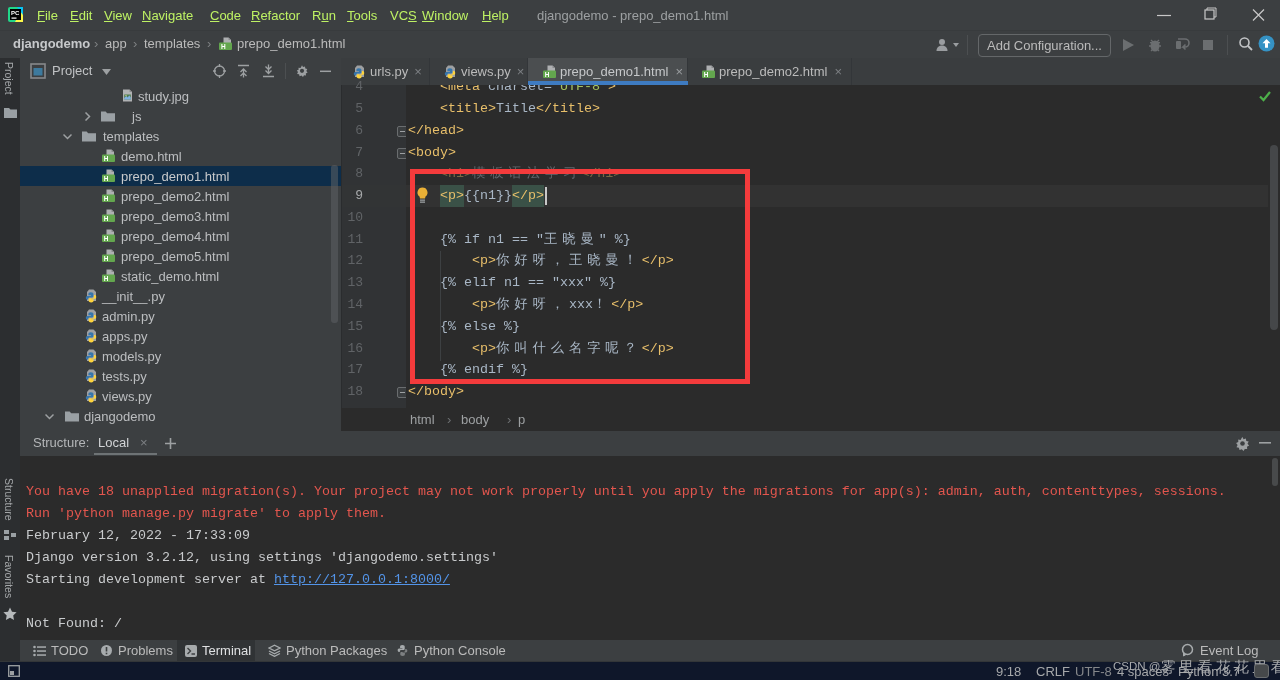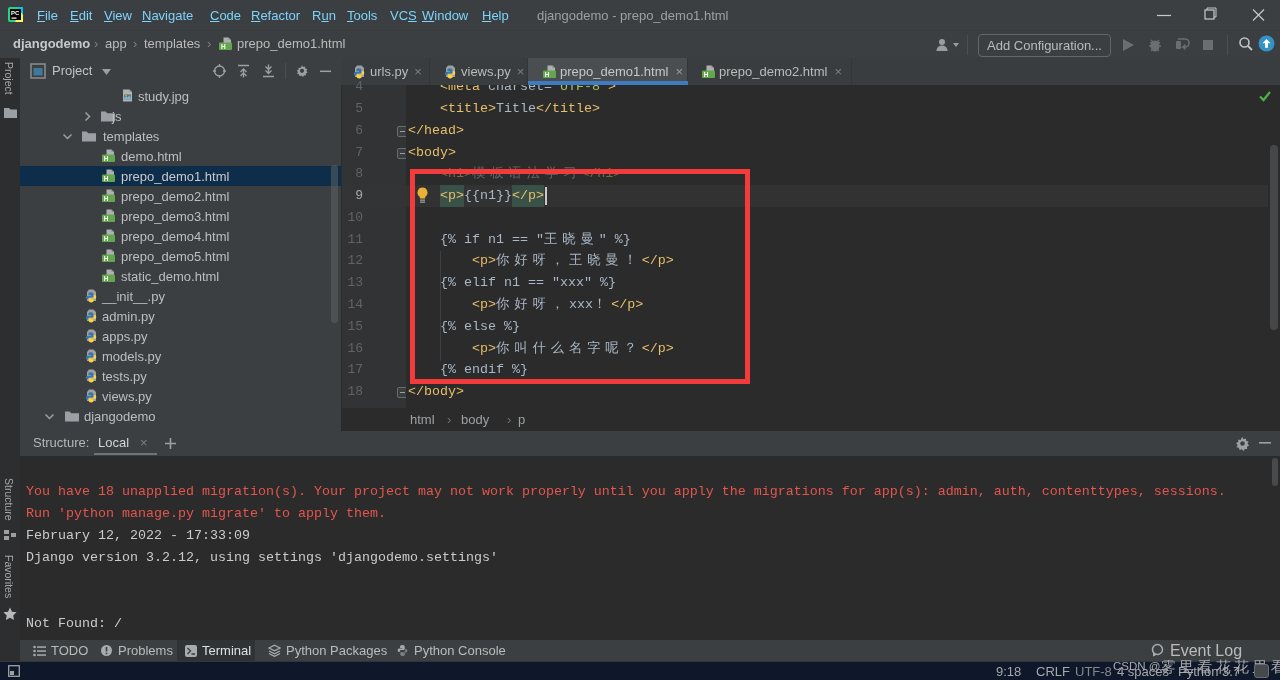--- a/index.html
+++ b/index.html
@@ -5,21 +5,21 @@
 html,body{width:1280px;height:680px;overflow:hidden;background:#2b2b2b}
 body{font-family:"Liberation Sans",sans-serif;font-size:13px;color:#bbbbbb;position:relative}
 .a{position:absolute}
 .mono{font-family:"Liberation Mono",monospace;font-size:13.33px}
 .cj{font-style:normal;letter-spacing:4.9px}
 .cjs{font-style:normal;letter-spacing:3.4px}
 svg{display:block}
 
 #titlebar{left:0;top:0;width:1280px;height:30px;background:#3c3f41}
 #crumbbar{left:0;top:30px;width:1280px;height:28px;background:#3c3f41;border-top:1px solid #383b3d}
-.menuitem{position:absolute;top:8px;color:#7dd3fc}
+.menuitem{position:absolute;top:8px;color:#bef264}
 .menuitem u{text-decoration-thickness:1px}
 
 #stripe{left:0;top:58px;width:20px;height:603px;background:#2c2e30}
 .vtext{writing-mode:vertical-rl;color:#a4a7a9;font-size:10.5px}
 
 #proj{left:20px;top:58px;width:321px;height:373px;background:#3c3f41}
 .trow{position:absolute;left:0;width:321px;height:20px}
 .trow .txt{position:absolute;top:3px;color:#bcbec0}
 
 #tabbar{left:341px;top:58px;width:939px;height:27px;background:#3a3d3f}
@@ -205,21 +205,21 @@
         </svg>
         <span class="txt" style="left:118px">study.jpg</span>
       </div>
     <div class="trow" style="top:20px">
         <svg class="a" style="left:63px;top:6px" width="9" height="9" viewBox="0 0 9 9">
           <path d="M2.5 0.5 l4 4 -4 4" stroke="#9da0a2" stroke-width="1.5" fill="none"></path>
         </svg>
         <svg class="a" style="left:81px;top:4px" width="14" height="13">
           <use href="#i-folder"></use>
         </svg>
-        <span class="txt" style="left:92px">js</span>
+        <span class="txt" style="left:112px">js</span>
       </div>
     <div class="trow" style="top:40px">
         <svg class="a" style="left:43px;top:6px" width="9" height="9" viewBox="0 0 9 9">
           <path d="M0.5 2.5 l4 4 4-4" stroke="#9da0a2" stroke-width="1.5" fill="none"></path>
         </svg>
         <svg class="a" style="left:62px;top:4px" width="14" height="13">
           <use href="#i-folder"></use>
         </svg>
         <span class="txt" style="left:83px">templates</span>
       </div>
@@ -406,20 +406,21 @@
     </svg>
   <svg class="a" style="left:1239px;top:11px" width="12" height="3" viewBox="0 0 12 3">
       <rect width="12" height="1.6" fill="#9da0a2"></rect>
     </svg>
 </div>
 <div id="termbody" class="a mono">
   <div class="tl red" style="top:28px">You have 18 unapplied migration(s). Your project may not work properly until you apply the migrations for app(s): admin, auth, contenttypes, sessions.</div>
   <div class="tl red" style="top:50px">Run 'python manage.py migrate' to apply them.</div>
   <div class="tl" style="top:72px">February 12, 2022 - 17:33:09</div>
   <div class="tl" style="top:94px">Django version 3.2.12, using settings 'djangodemo.settings'</div>
+  <div class="tl" style="top:116px">Starting development server at <span style="color:#5394e8;text-decoration:underline">http://127.0.0.1:8000/</span></div>
   <div class="tl" style="top:160px">Not Found: /</div>
   <div class="a" style="left:1252px;top:2px;width:6px;height:28px;background:#55585a;opacity:.7;border-radius:3px"></div>
 </div>
 <div id="toolwins" class="a">
   <div class="twi" style="left:13px"><svg width="13" height="12" viewBox="0 0 13 12">
         <g fill="#a7abad">
           <circle cx="1.5" cy="2" r="1.3"></circle>
           <rect x="4" y="1.3" width="9" height="1.5"></rect>
           <circle cx="1.5" cy="6" r="1.3"></circle>
           <rect x="4" y="5.3" width="9" height="1.5"></rect>
@@ -440,21 +441,21 @@
         <g stroke="#a7abad" stroke-width="1.4" fill="none">
           <path d="M1 4 l5.5-2.8 L12 4 6.5 6.8z"></path>
           <path d="M1 7 l5.5 2.8 L12 7"></path>
           <path d="M1 9.5 l5.5 2.8 L12 9.5"></path>
         </g>
       </svg>Python Packages</div>
   <div class="twi" style="left:376px"><svg width="13" height="13" viewBox="0 0 14 14">
         <path d="M6.8 1.2 c-1.9 0-2.4.9-2.4 1.8 v1.3 h2.5 v.6 H3.3 c-1 0-1.5.9-1.5 1.8 s.5 1.8 1.5 1.8 h.8 V7.9 c0-.8.7-1.5 1.6-1.5 h2.3 c.8 0 1.4-.6 1.4-1.4 V3 c0-1-.7-1.8-2.6-1.8z" fill="#a7abad"></path>
         <path d="M7.2 12.8 c1.9 0 2.4-.9 2.4-1.8 v-1.3 H7.1 v-.6 h3.6 c1 0 1.5-.9 1.5-1.8 s-.5-1.8-1.5-1.8 h-.8 v1.6 c0 .8-.7 1.5-1.6 1.5 H6 c-.8 0-1.4.6-1.4 1.4 v1 c0 1 .7 1.8 2.6 1.8z" fill="#7d8082"></path>
       </svg>Python Console</div>
-  <div class="twi" style="left:1130px;font-size:16px"><svg width="15" height="15" viewBox="0 0 15 15">
+  <div class="twi" style="left:1160px;font-size:13px"><svg width="15" height="15" viewBox="0 0 15 15">
         <circle cx="7.5" cy="6.5" r="5" fill="none" stroke="#a7abad" stroke-width="1.5"></circle>
         <path d="M3.5 10 L3.5 13 L6.5 11.2" fill="#a7abad" stroke="#a7abad" stroke-width="1"></path>
       </svg>Event Log</div>
 </div>
 <div id="statusbar" class="a">
   <svg class="a" style="left:8px;top:3px" width="12" height="12" viewBox="0 0 12 12">
       <rect x="0.7" y="0.7" width="10.6" height="10.6" fill="none" stroke="#9da0a2" stroke-width="1.3"></rect>
       <rect x="2" y="6" width="4" height="4" fill="#9da0a2"></rect>
     </svg>
   <span class="a" style="left:996px;top:2px;color:#a6a8aa">9:18</span>

